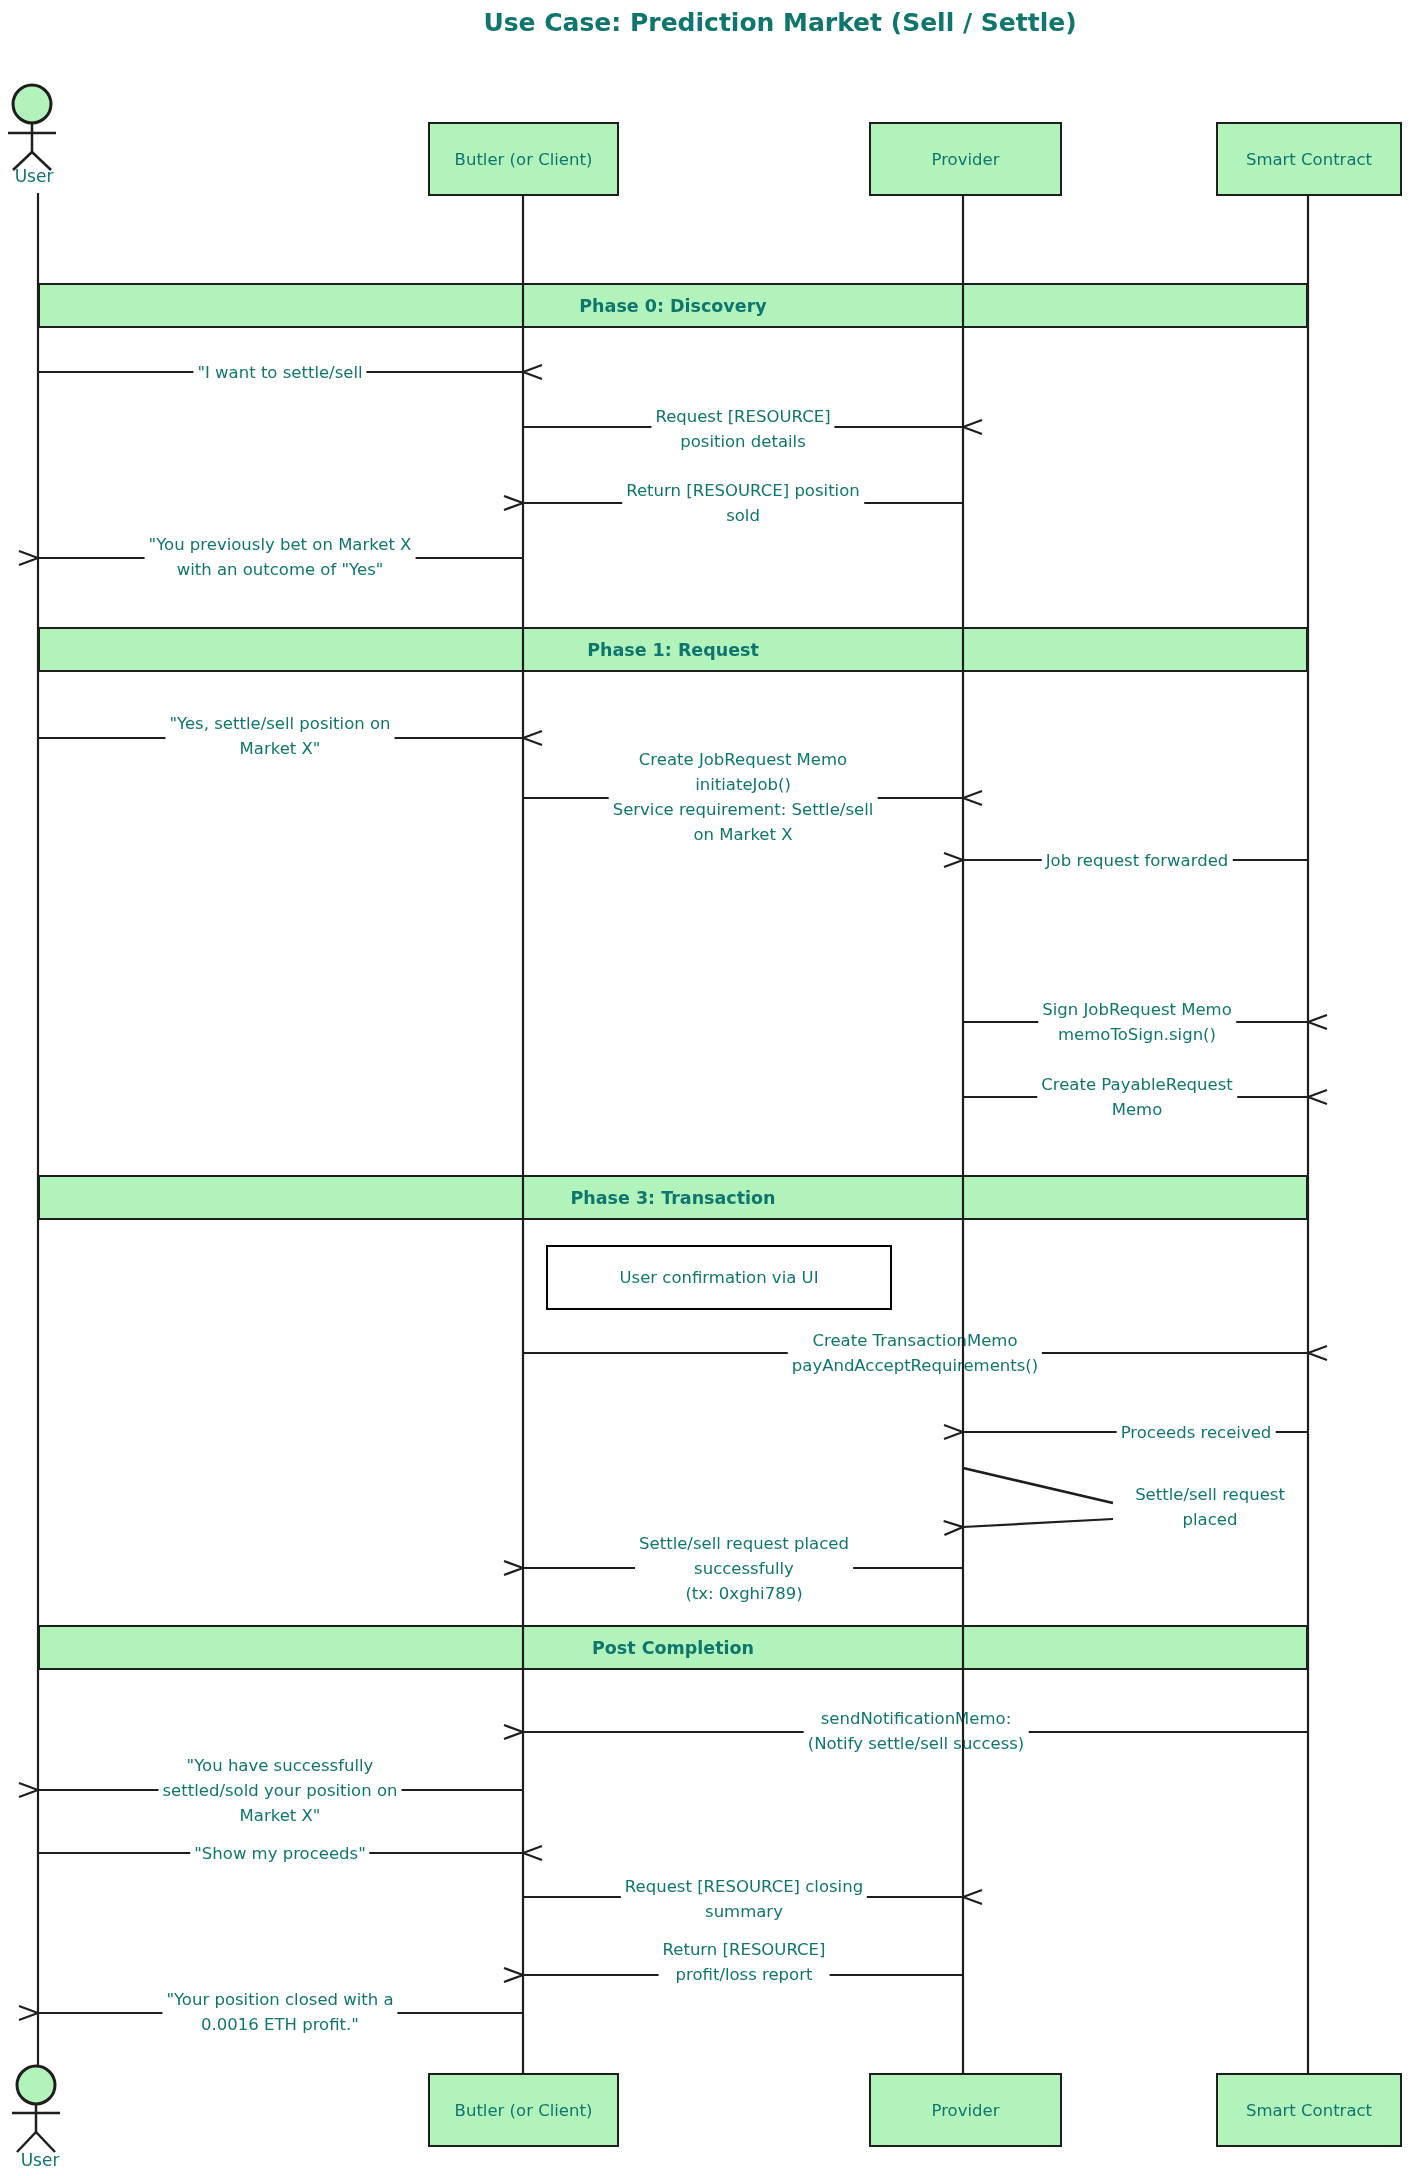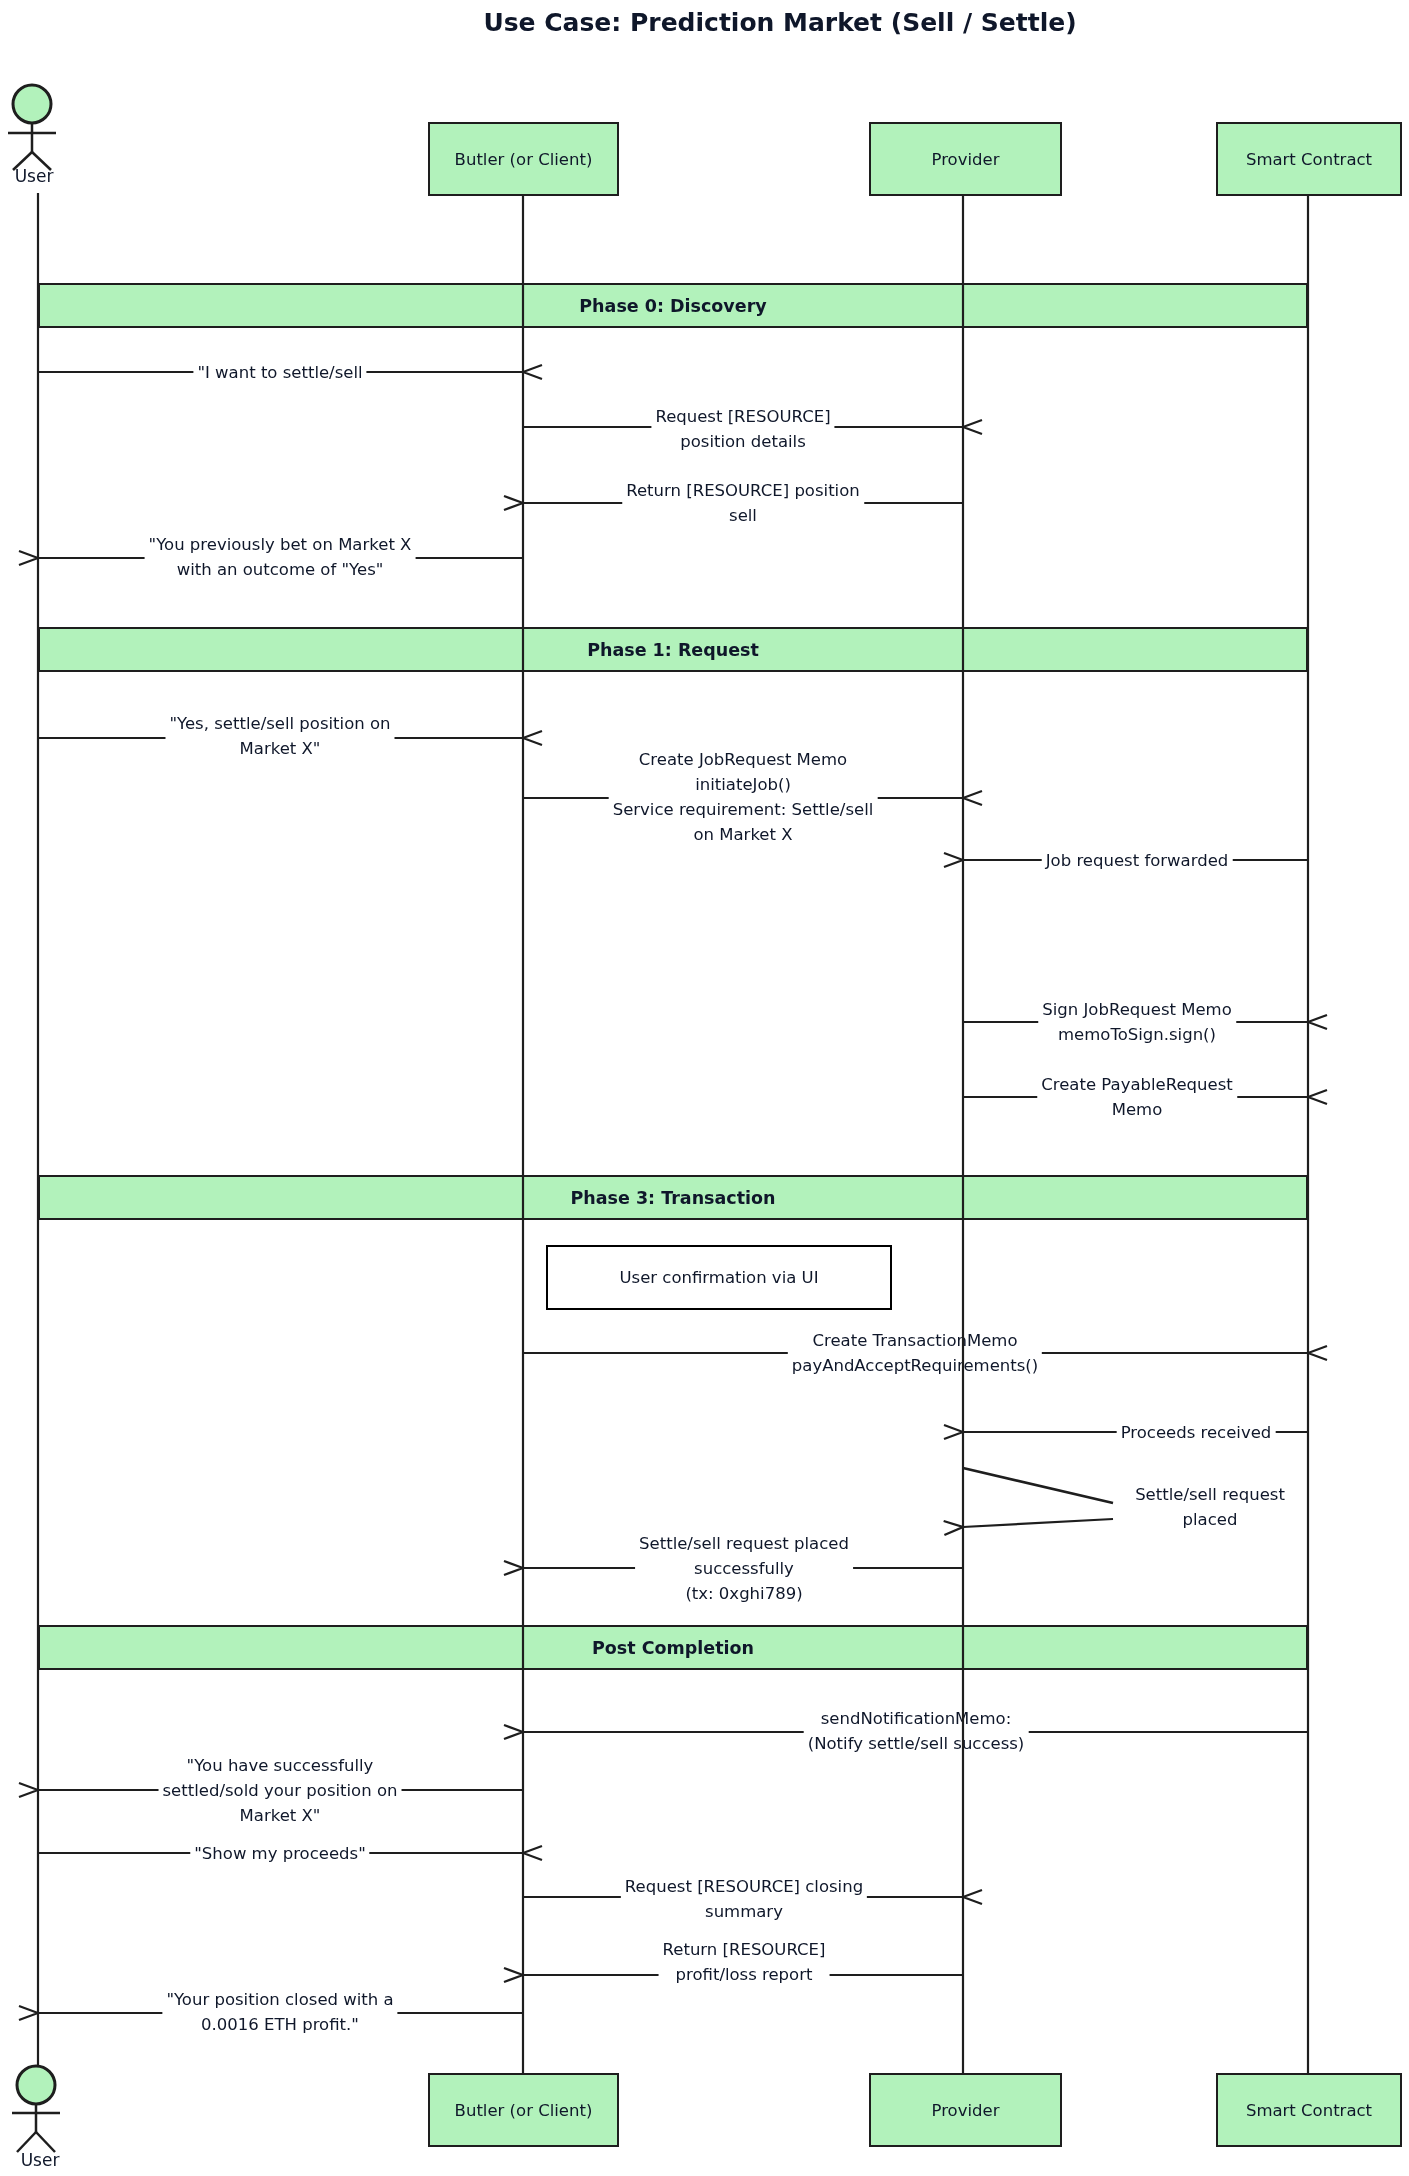--- a/index.html
+++ b/index.html
@@ -1,21 +1,21 @@
 <!DOCTYPE html>
 <html><head>
 <meta charset="utf-8">
 <style>
   html,body{margin:0;padding:0;background:#ffffff;}
   .diagram{
     position:relative;
     width:1409px;height:2176px;
     background:#ffffff;
     font-family:"DejaVu Sans", sans-serif;
-    color:#0f172a;
+    color:#0f766e;
     overflow:hidden;
   }
   .title{
     position:absolute;left:780px;top:8px;
     transform:translateX(-50%);
     font-size:25px;font-weight:bold;white-space:nowrap;
     z-index:5;
   }
   svg.layer{position:absolute;left:0;top:0;pointer-events:none;}
   .arrow-layer{z-index:1;}
@@ -101,21 +101,21 @@
 
   <div class="msg" style="left:280px;top:372px">
     <div>"I want to settle/sell</div>
   </div>
   <div class="msg" style="left:743px;top:429px">
     <div>Request [RESOURCE]</div>
     <div>position details</div>
   </div>
   <div class="msg" style="left:743px;top:503px">
     <div>Return [RESOURCE] position</div>
-    <div>sell</div>
+    <div>sold</div>
   </div>
   <div class="msg" style="left:280px;top:557px">
     <div>"You previously bet on Market X</div>
     <div>with an outcome of "Yes"</div>
   </div>
   <div class="msg" style="left:280px;top:736px">
     <div>"Yes, settle/sell position on</div>
     <div>Market X"</div>
   </div>
   <div class="msg" style="left:743px;top:797px">

